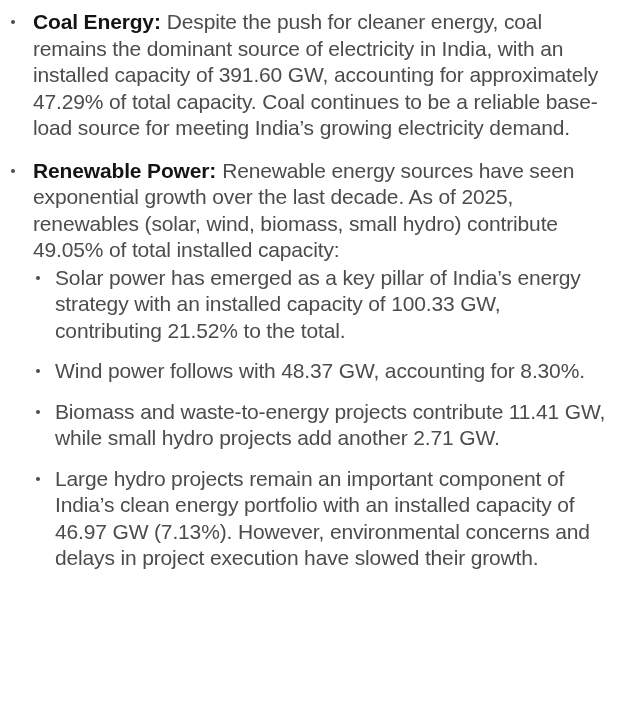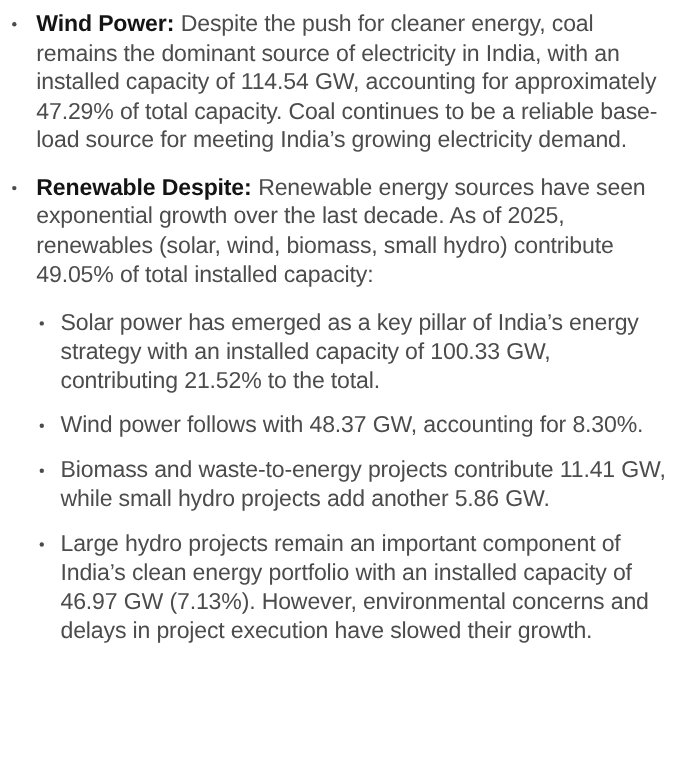--- a/index.html
+++ b/index.html
@@ -15,21 +15,21 @@
     box-sizing: border-box;
     padding: 9px 12px 0 0;
     letter-spacing: -0.15px;
   }
   ul { list-style: none; margin: 0; padding: 0; }
   .top-item {
     position: relative;
     padding-left: 33px;
     margin-bottom: 16px;
   }
-  .sub-list { margin-top: 17px; }
+  .sub-list { margin-top: 1px; }
   .sub-item {
     position: relative;
     padding-left: 22px;
     margin-bottom: 14px;
   }
   .sub-item:last-child { margin-bottom: 0; }
   .bullet-dot {
     position: absolute;
     left: 11px;
     top: 11px;
@@ -47,39 +47,39 @@
   p { margin: 0; display: inline; }
 </style>
 </head>
 <body>
 
 <div>
   <ul>
 
     <li class="top-item">
       <span class="bullet-dot"></span>
-      <p><span class="item-label">Wind Power:</span><span>Despite the push for cleaner energy, coal remains the dominant source of electricity in India, with an installed capacity of 114.54 GW, accounting for approximately 47.29% of total capacity. Coal continues to be a reliable base-load source for meeting India’s growing electricity demand.</span></p>
+      <p><span class="item-label">Coal Energy:</span><span>Despite the push for cleaner energy, coal remains the dominant source of electricity in India, with an installed capacity of 391.60 GW, accounting for approximately 47.29% of total capacity. Coal continues to be a reliable base-load source for meeting India’s growing electricity demand.</span></p>
     </li>
 
     <li class="top-item">
       <span class="bullet-dot"></span>
-      <p><span class="item-label">Renewable Despite:</span><span>Renewable energy sources have seen exponential growth over the last decade. As of 2025, renewables (solar, wind, biomass, small hydro) contribute 49.05% of total installed capacity:</span></p>
+      <p><span class="item-label">Renewable Power:</span><span>Renewable energy sources have seen exponential growth over the last decade. As of 2025, renewables (solar, wind, biomass, small hydro) contribute 49.05% of total installed capacity:</span></p>
 
       <ul class="sub-list">
         <li class="sub-item">
           <span class="bullet-dot"></span>
           <span>Solar power has emerged as a key pillar of India’s energy strategy with an installed capacity of 100.33 GW, contributing 21.52% to the total.</span>
         </li>
         <li class="sub-item">
           <span class="bullet-dot"></span>
           <span>Wind power follows with 48.37 GW, accounting for 8.30%.</span>
         </li>
         <li class="sub-item">
           <span class="bullet-dot"></span>
-          <span>Biomass and waste-to-energy projects contribute 11.41 GW, while small hydro projects add another 5.86 GW.</span>
+          <span>Biomass and waste-to-energy projects contribute 11.41 GW, while small hydro projects add another 2.71 GW.</span>
         </li>
         <li class="sub-item">
           <span class="bullet-dot"></span>
           <span>Large hydro projects remain an important component of India’s clean energy portfolio with an installed capacity of 46.97 GW (7.13%). However, environmental concerns and delays in project execution have slowed their growth.</span>
         </li>
       </ul>
     </li>
 
   </ul>
 </div>

